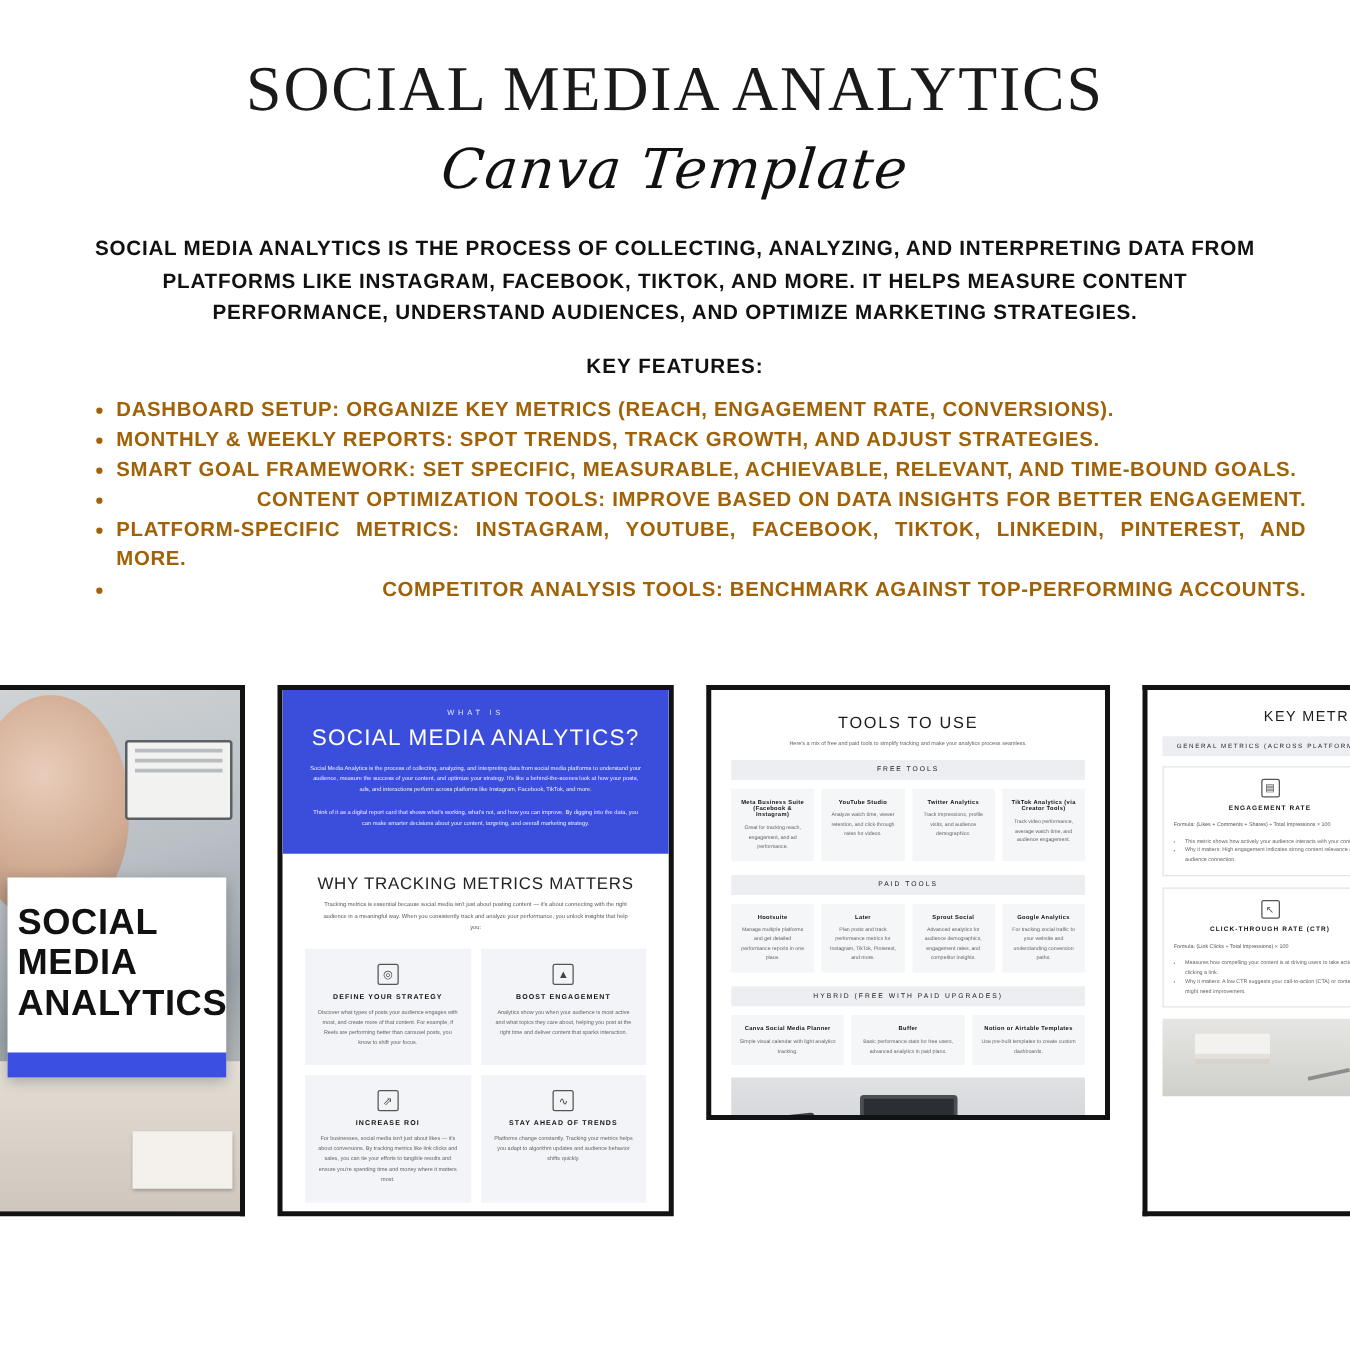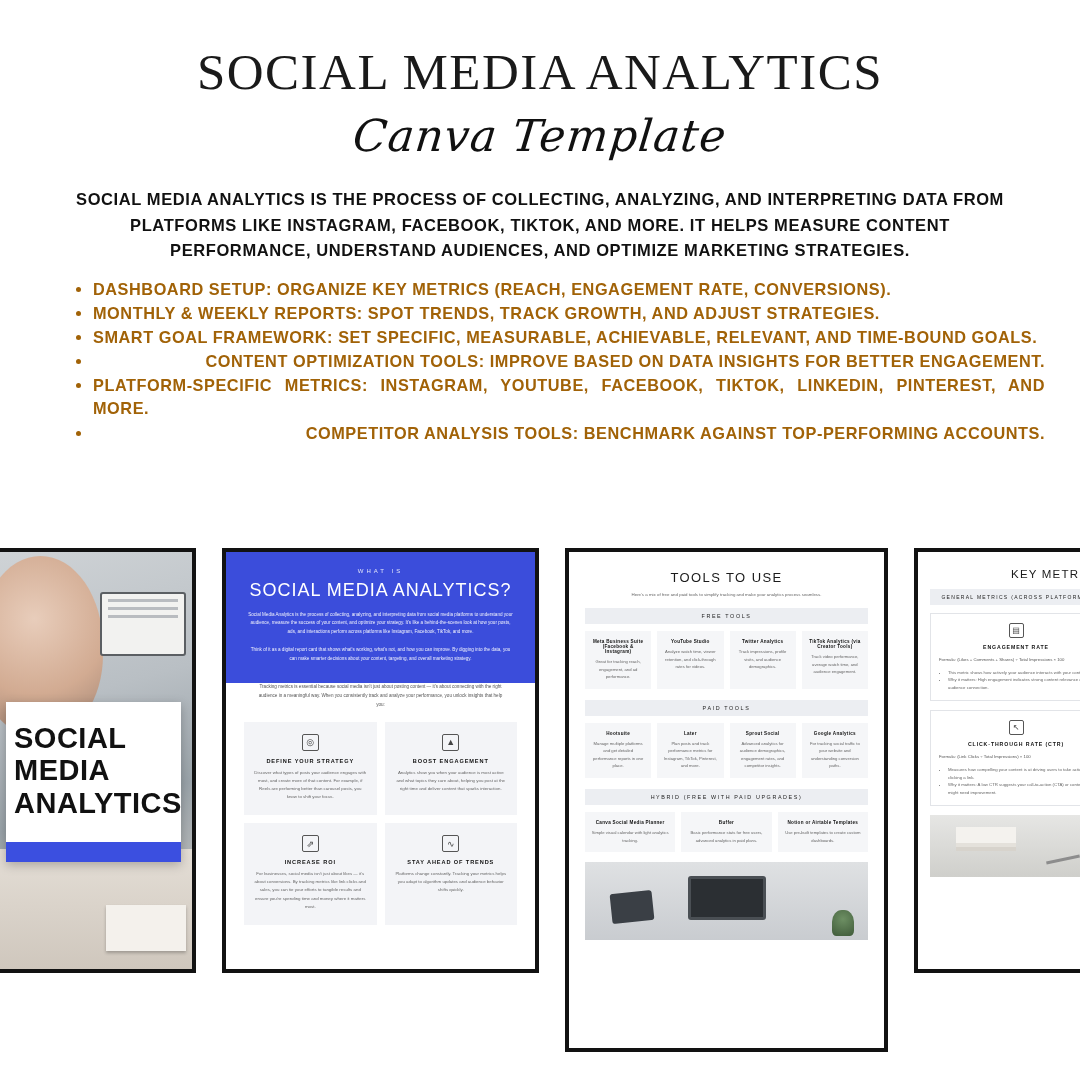--- a/index.html
+++ b/index.html
@@ -94,21 +94,21 @@
   }
   .card {
     background: #ffffff;
     border: 4px solid #121212;
     overflow: hidden;
     position: relative;
     flex: 0 0 auto;
   }
   .card.photo { width: 200px; height: 425px; margin-left: -4px; border-left: none; }
   .card.c2 { width: 317px; height: 425px; }
-  .card.c3 { width: 323px; height: 504px; }
+  .card.c3 { width: 323px; height: 348px; }
   .card.c4 { width: 200px; height: 425px; margin-right: -4px; border-right: none; }
 
   
   .photo-bg {
     position: absolute; inset: 0;
     background: linear-gradient(165deg,#cfd3d6 0%, #b9bfc4 35%, #9aa3a9 60%, #d8d3cd 100%);
   }
   .photo-person {
     position: absolute; left: -18px; top: 4px;
     width: 125px; height: 180px;
@@ -257,20 +257,21 @@
 <body>
 
 <div class="page">
 
   <div class="title-block">
     <h1 class="main-title">SOCIAL MEDIA ANALYTICS</h1>
     <div class="script-title">Canva Template</div>
   </div>
 
   <p class="intro">Social Media Analytics is the process of collecting, analyzing, and interpreting data from platforms like Instagram, Facebook, TikTok, and more. It helps measure content performance, understand audiences, and optimize marketing strategies.</p>
+  <div class="key-features">Key Features:</div>
 
   <ul class="features">
     <li>Dashboard Setup: Organize key metrics (reach, engagement rate, conversions).</li>
     <li>Monthly &amp; Weekly Reports: Spot trends, track growth, and adjust strategies.</li>
     <li>Smart Goal Framework: Set specific, measurable, achievable, relevant, and time-bound goals.</li>
     <li class="nojust">Content Optimization Tools: Improve based on data insights for better engagement.</li>
     <li>Platform-Specific Metrics: Instagram, YouTube, Facebook, TikTok, LinkedIn, Pinterest, and more.</li>
     <li class="nojust">Competitor Analysis Tools: Benchmark against top-performing accounts.</li>
   </ul>
 
@@ -292,20 +293,21 @@
       </div>
     </div>
 
     <div class="card c2">
       <div class="c2-head">
         <div class="c2-kicker">WHAT IS</div>
         <div class="c2-title">SOCIAL MEDIA ANALYTICS?</div>
         <div class="c2-para">Social Media Analytics is the process of collecting, analyzing, and interpreting data from social media platforms to understand your audience, measure the success of your content, and optimize your strategy. It's like a behind-the-scenes look at how your posts, ads, and interactions perform across platforms like Instagram, Facebook, TikTok, and more.</div>
         <div class="c2-para">Think of it as a digital report card that shows what's working, what's not, and how you can improve. By digging into the data, you can make smarter decisions about your content, targeting, and overall marketing strategy.</div>
       </div>
+      <div class="c2-sub">WHY TRACKING METRICS MATTERS</div>
       <div class="c2-subpara">Tracking metrics is essential because social media isn't just about posting content — it's about connecting with the right audience in a meaningful way. When you consistently track and analyze your performance, you unlock insights that help you:</div>
       <div class="c2-grid">
         <div class="c2-cell">
           <div class="c2-icon">◎</div>
           <h4>DEFINE YOUR STRATEGY</h4>
           <p>Discover what types of posts your audience engages with most, and create more of that content. For example, if Reels are performing better than carousel posts, you know to shift your focus.</p>
         </div>
         <div class="c2-cell">
           <div class="c2-icon">▲</div>
           <h4>BOOST ENGAGEMENT</h4>

